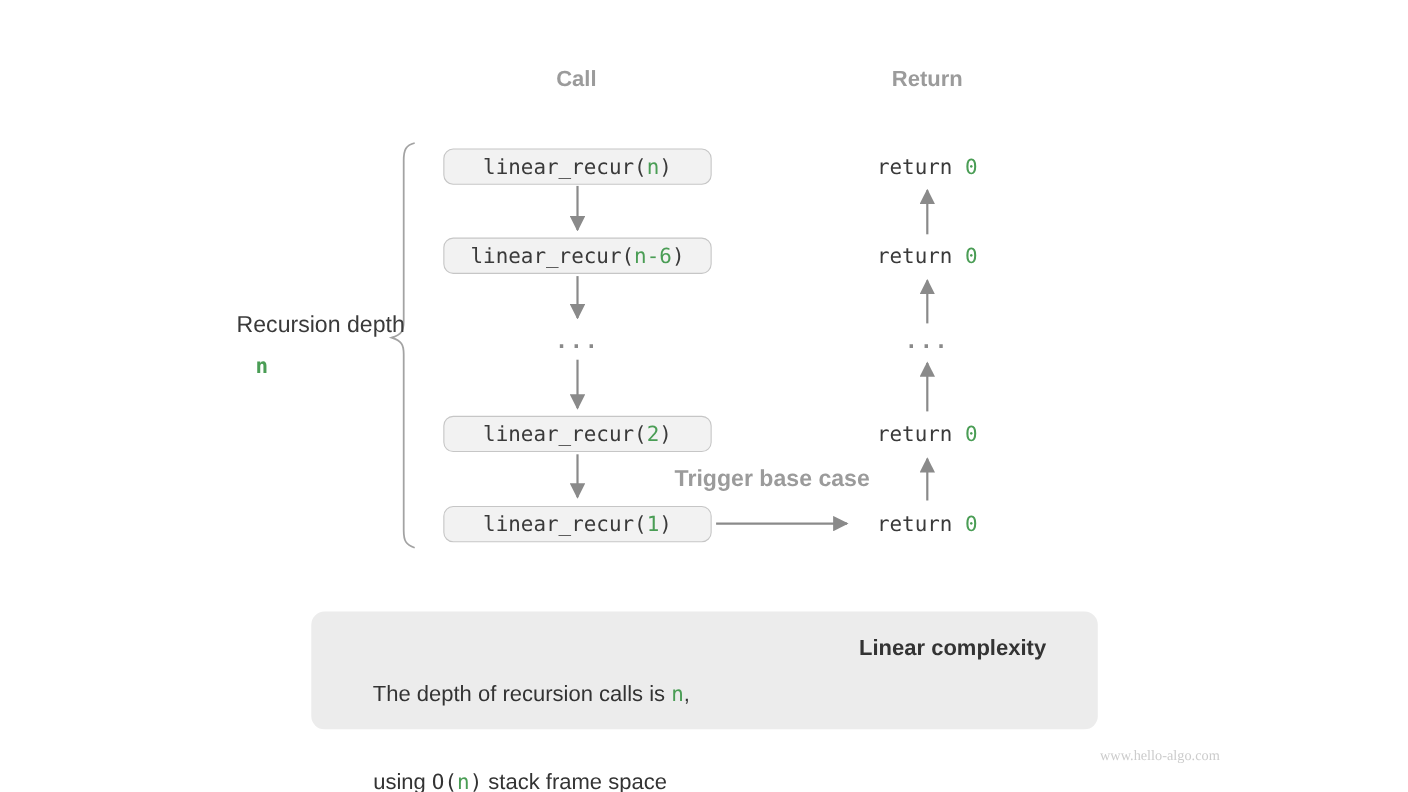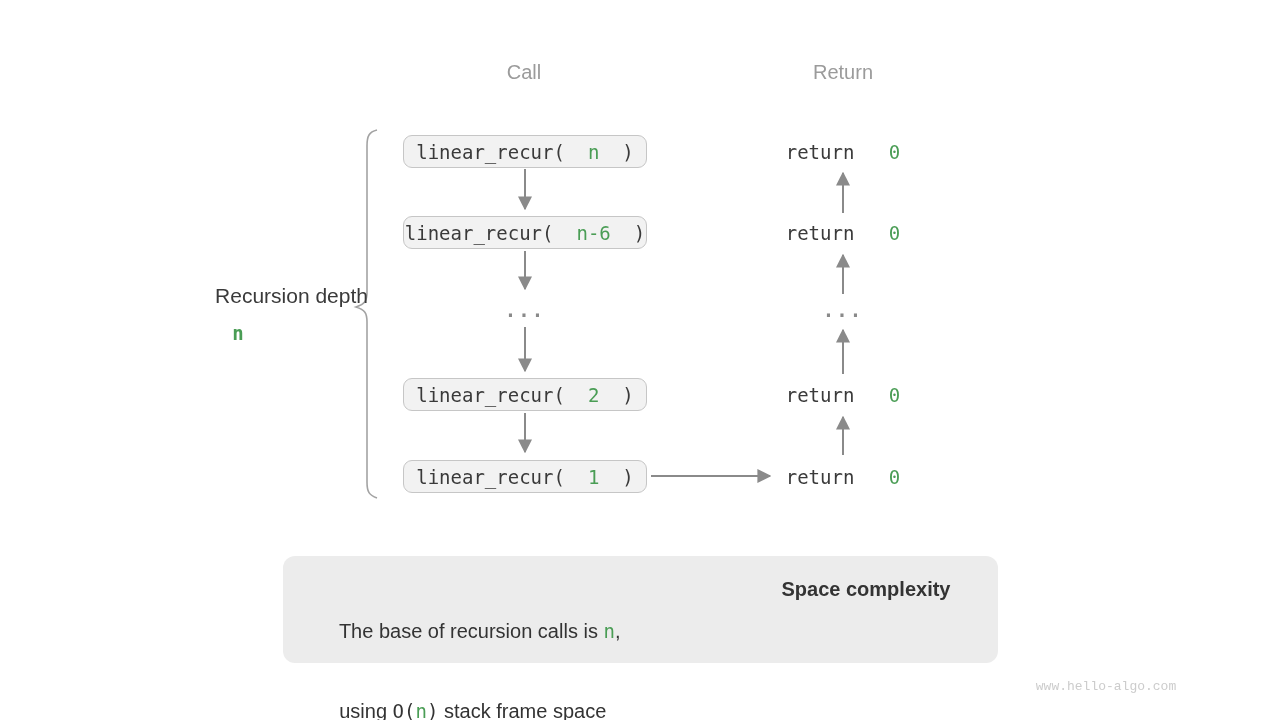--- a/index.html
+++ b/index.html
@@ -6,23 +6,23 @@
     --green:#4a9d55; --blue:#1681d3; --dark:#3a3a3a; --gray-label:#9b9b9b;
     --arrow:#8a8a8a; --box-bg:#f2f2f2; --box-border:#c6c6c6; --card-bg:#ececec;
     --watermark:#cccccc;
   }
   html,body{margin:0;padding:0;background:#ffffff;}
   #canvas{
     position:relative; width:1280px; height:720px; background:#ffffff;
     font-family:"Liberation Sans", sans-serif; overflow:hidden;
   }
   .abs{position:absolute;}
-  .hdr{font-weight:normal; font-size:20px; color:var(--gray-label); width:200px; text-align:center;}
+  .hdr{font-weight:bold; font-size:20px; color:var(--gray-label); width:200px; text-align:center;}
   .mono{font-family:"DejaVu Sans Mono", monospace;}
-  .code{font-family:"DejaVu Sans Mono", monospace; font-size:19px; color:var(--dark); white-space:pre;gap:23px;}
+  .code{font-family:"DejaVu Sans Mono", monospace; font-size:19px; color:var(--dark); white-space:pre;}
   .green{color:var(--green);}
   .blue{color:var(--blue);}
   .callbox{
     left:403px; width:244px; height:33px;
     background:var(--box-bg); border:1px solid var(--box-border); border-radius:9px;
     display:flex; align-items:center; justify-content:center; box-sizing:border-box;
   }
   .retline{left:743px; width:200px; height:33px; display:flex; align-items:center; justify-content:center;}
   .ellipsis{
     font-family:"DejaVu Sans Mono", monospace; font-weight:bold; font-size:19px;
@@ -30,21 +30,21 @@
   }
   .sideTitle{left:108px; top:284px; width:260px; text-align:right; font-size:21px; color:var(--dark);}
   .sideN{left:108px; top:322px; width:260px; text-align:center; font-size:19px; font-weight:bold;}
   .trigger{left:582px; top:424px; width:240px; text-align:center; font-weight:bold; font-size:21px; color:var(--gray-label);}
   .card{left:283px; top:556px; width:715px; height:107px; background:var(--card-bg); border-radius:12px;}
   .cardText{left:317px; top:571px; font-size:20px; color:#333333; line-height:40px; white-space:pre;}
   .cardText .mono{font-size:19px;}
   .resTitle{left:766px; top:578px; width:200px; text-align:center; font-weight:bold; font-size:20px; color:#333333;}
   .resValue{left:766px; top:618px; width:200px; text-align:center; font-weight:bold; font-size:20px; white-space:pre;}
   .resValue .mono{font-size:19px; font-weight:bold;}
-  .wm{left:1000px; top:679px; width:212px; text-align:center; font-family:Liberation Mono, monospace; font-size:13px; color:var(--watermark);}
+  .wm{left:1000px; top:679px; width:212px; text-align:left; font-family:Liberation Serif, serif; font-size:13px; color:var(--watermark);}
   svg#overlay{position:absolute; left:0; top:0; pointer-events:none;}
   .arrow{stroke:var(--arrow); stroke-width:2; fill:none;}
   .brace{stroke:#a3a3a3; stroke-width:1.6; fill:none;}
   .blockarrow{fill:#c9c9c9;}
 </style>
 </head>
 <body>
 
 <div id="canvas">
 
@@ -99,23 +99,24 @@
     <span>return </span><span class="green">0</span>
   </div>
   <div class="abs ellipsis" style="left:793px; top:299px;">...</div>
   <div class="abs retline code" style="top:378px;">
     <span>return </span><span class="green">0</span>
   </div>
   <div class="abs retline code" style="top:460px;">
     <span>return </span><span class="green">0</span>
   </div>
 
+  <div class="abs trigger">Trigger base case</div>
 
   <div class="abs card"></div>
   <div class="abs cardText">
-    <span>The base of recursion calls is </span><span class="mono green">n</span><span>,</span><br>
+    <span>The depth of recursion calls is </span><span class="mono green">n</span><span>,</span><br>
     <span>using </span><span class="mono">O(</span><span class="mono green">n</span><span class="mono">)</span><span> stack frame space</span>
   </div>
-  <div class="abs resTitle">Space complexity</div>
+  <div class="abs resTitle">Linear complexity</div>
 
   <div class="abs wm">www.hello-algo.com</div>
 
 </div>
 
 </body></html>

